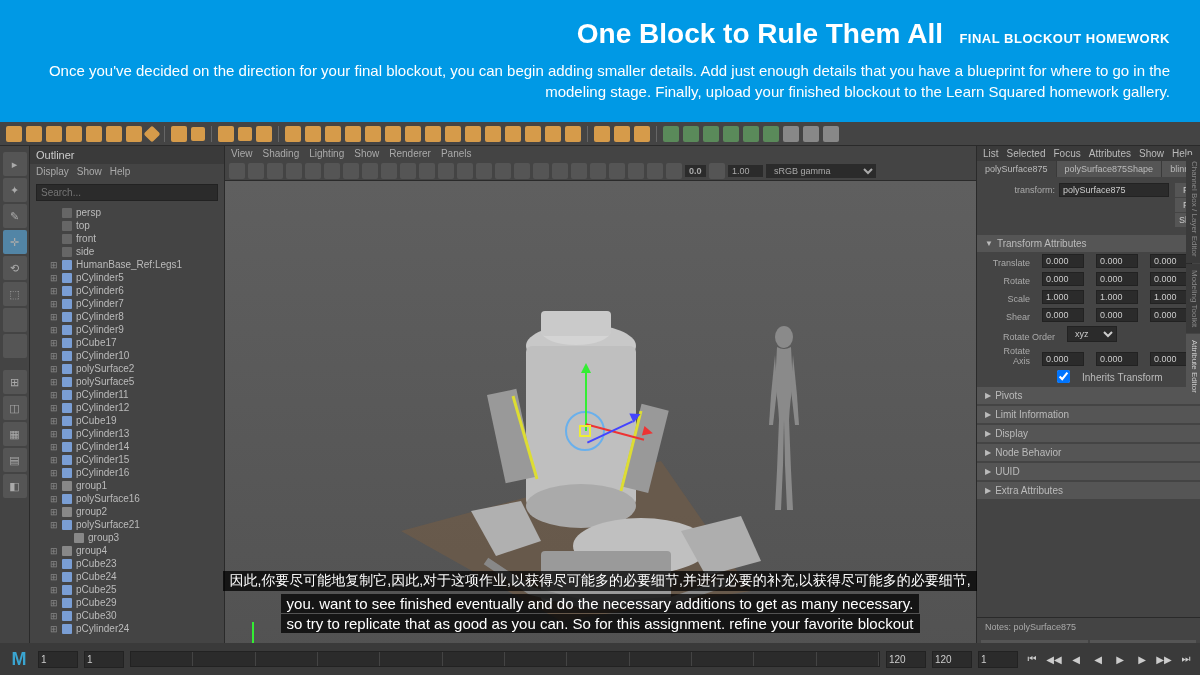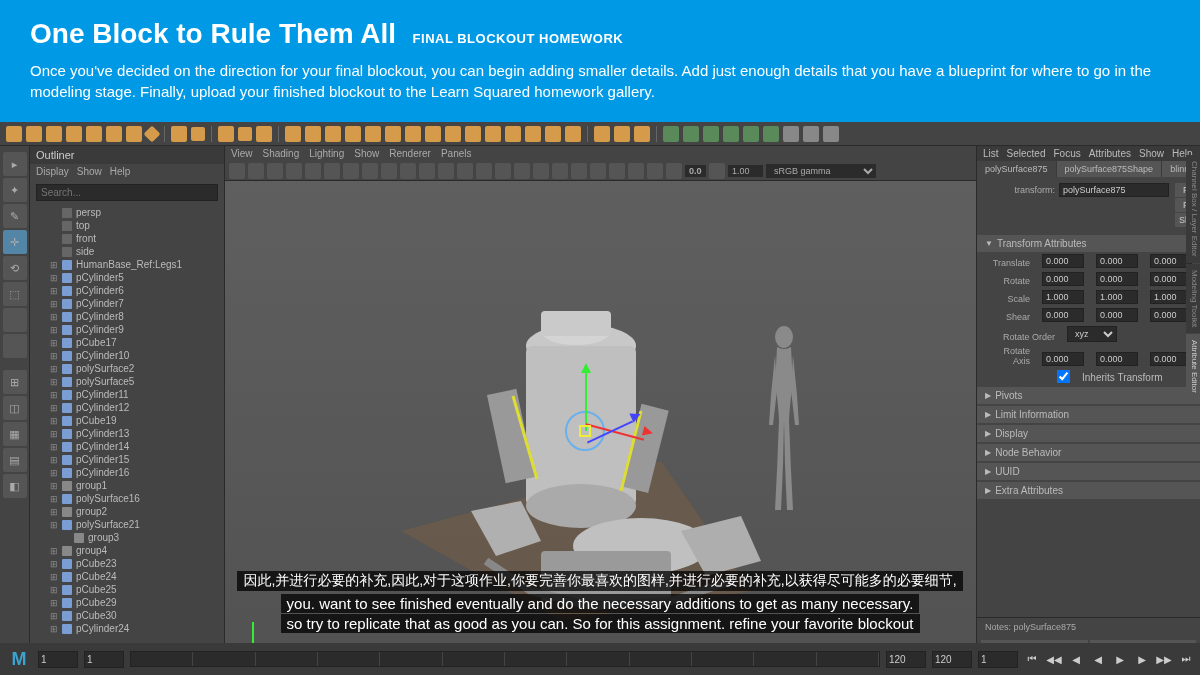--- a/index.html
+++ b/index.html
@@ -1,17 +1,17 @@
 <!DOCTYPE html>
 <html><head>
 <meta charset="utf-8">
 <style>
 *{margin:0;padding:0;box-sizing:border-box;font-family:Arial,sans-serif;}
 body{width:1200px;height:675px;overflow:hidden;background:#444;position:relative;}
-.banner{background:#0099e5;color:#fff;padding:18px 30px 20px;}
+.banner{background:#0099e5;color:#fff;padding:18px 30px 20px;text-align:right;}
 .banner h1{font-size:28px;font-weight:bold;display:inline;}
 .banner .sub{font-size:13px;font-weight:bold;margin-left:12px;letter-spacing:0.5px;}
 .banner p{font-size:15px;margin-top:10px;line-height:1.4;}
 .app{background:#444;height:545px;}
 .shelf{background:#444;height:24px;display:flex;align-items:center;padding:0 6px;gap:4px;border-bottom:1px solid #2a2a2a;}
 .shelf-icon{width:16px;height:16px;background:#d69b4a;border-radius:2px;}
 .shelf-icon.dia{transform:rotate(45deg);width:12px;height:12px;}
 .shelf-icon.sm{width:14px;height:14px;}
 .shelf-sep{width:1px;height:16px;background:#666;margin:0 2px;}
 .shelf-icon.grn{background:#5a8a5a;}
@@ -525,21 +525,21 @@
   </div>
 </div>
 
 <div class="side-tabs">
   <div class="side-tab">Channel Box / Layer Editor</div>
   <div class="side-tab">Modeling Toolkit</div>
   <div class="side-tab active">Attribute Editor</div>
 </div>
 
 <div class="subtitle-overlay">
-  <div><span class="cn">因此,并进行必要的补充,因此,对于这项作业,你要完善你最喜欢的图样,并进行必要的补充,以获得尽可能多的必要细节,</span></div>
+  <div><span class="cn">因此,你要尽可能地复制它,因此,对于这项作业,以获得尽可能多的必要细节,并进行必要的补充,以获得尽可能多的必要细节,</span></div>
   <div><span class="en">you. want to see finished eventually and do the necessary additions to get as many necessary.</span></div>
   <div><span class="en">so try to replicate that as good as you can. So for this assignment. refine your favorite blockout</span></div>
 </div>
 
 <div class="timeline">
   <div class="tl-logo">M</div>
   <input class="tl-input" value="1" style="">
   <input class="tl-input" value="1" style="">
   <div class="tl-track">
     <div class="tl-marks">

